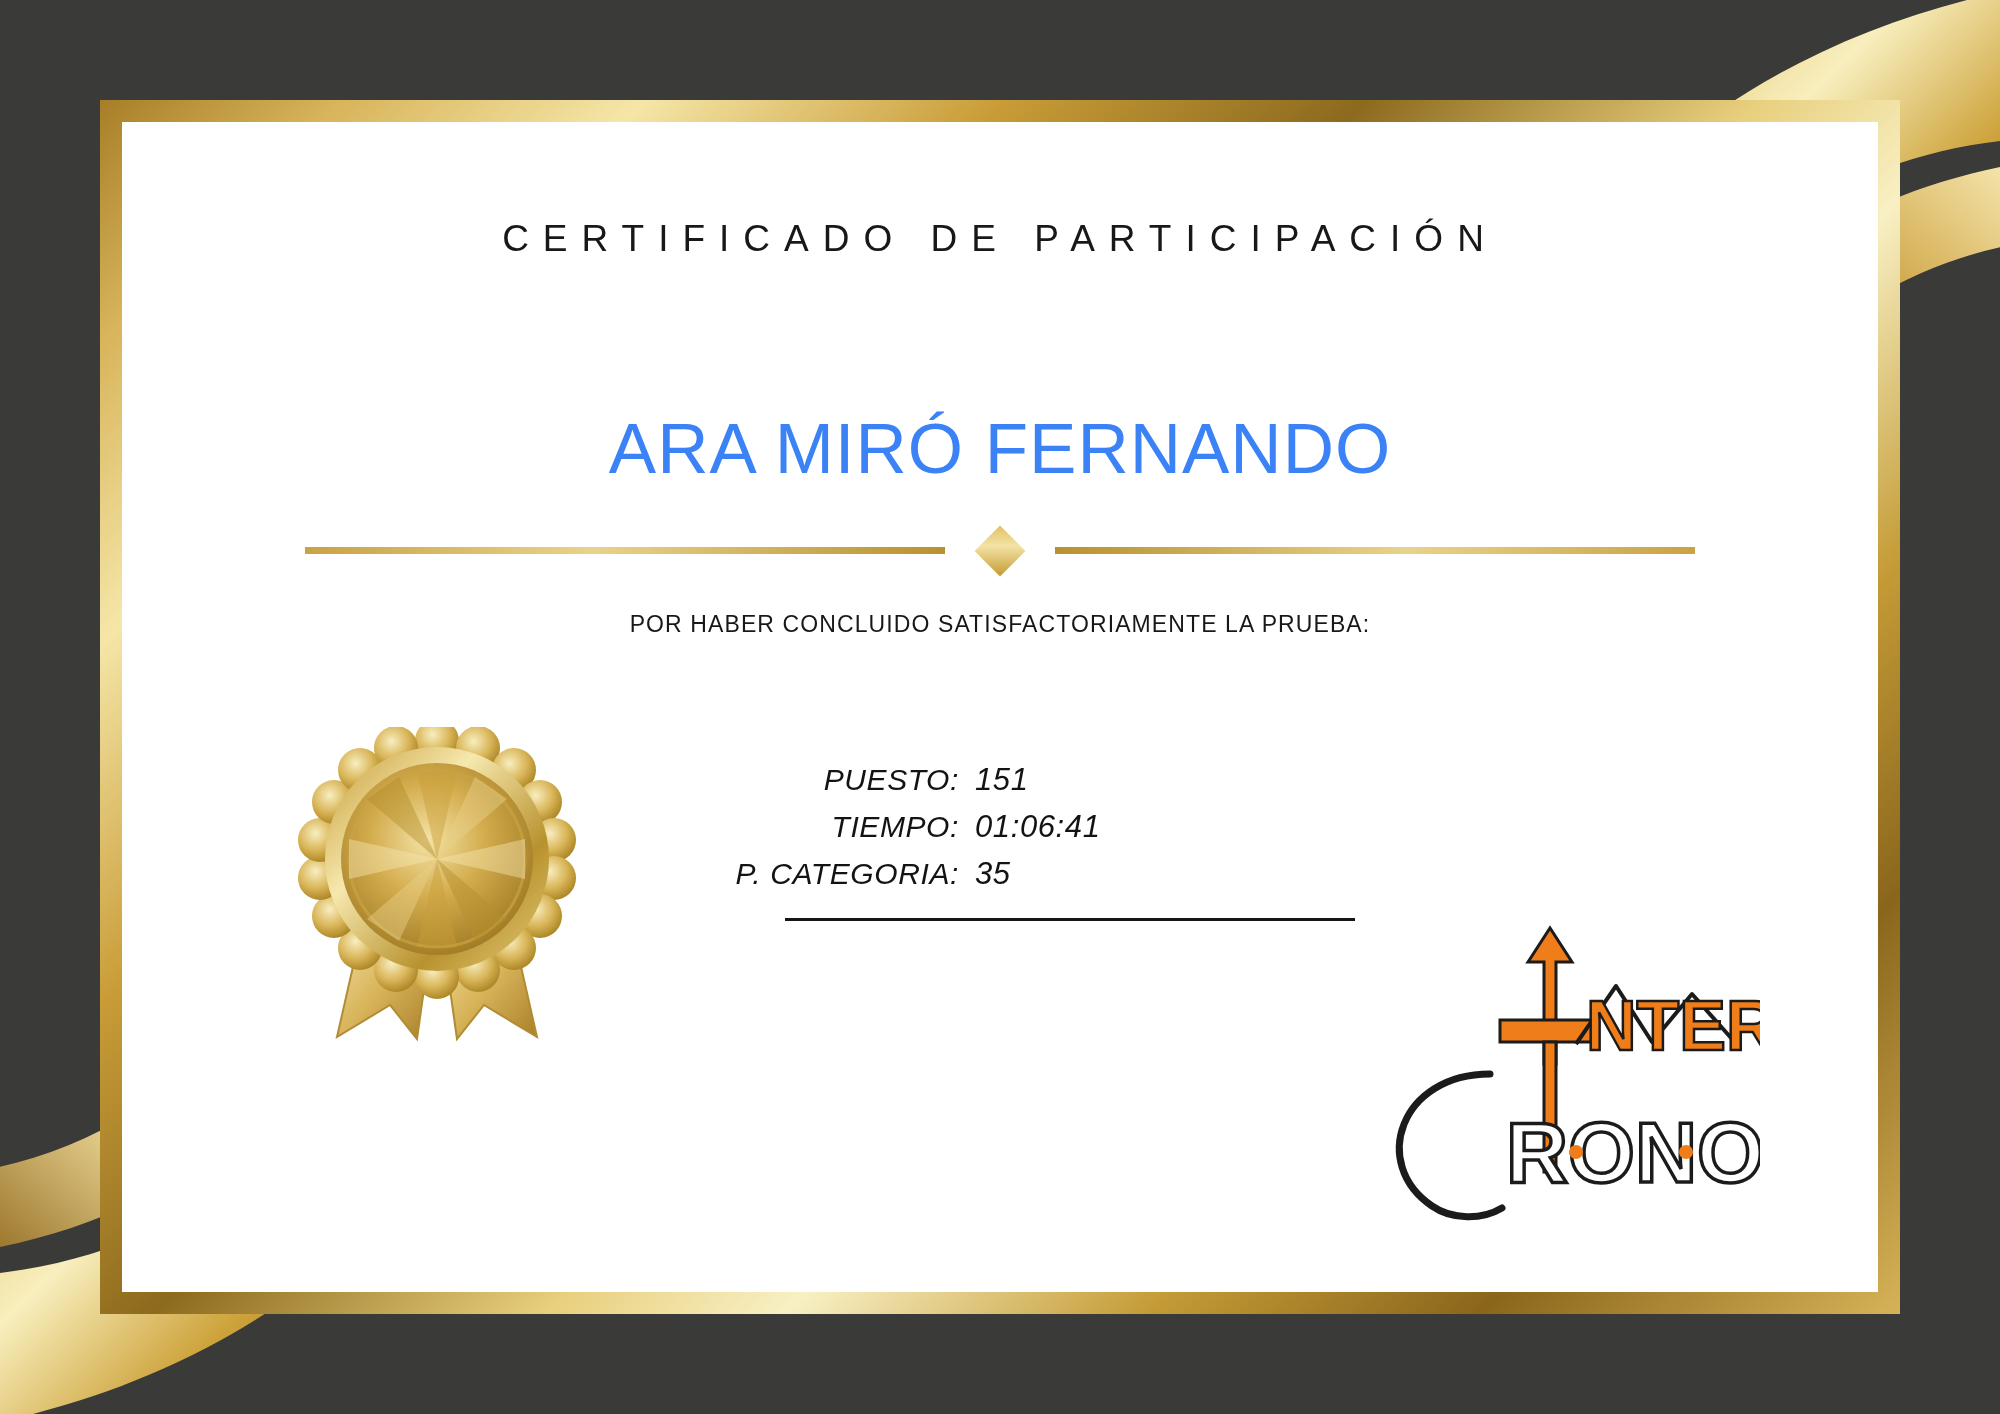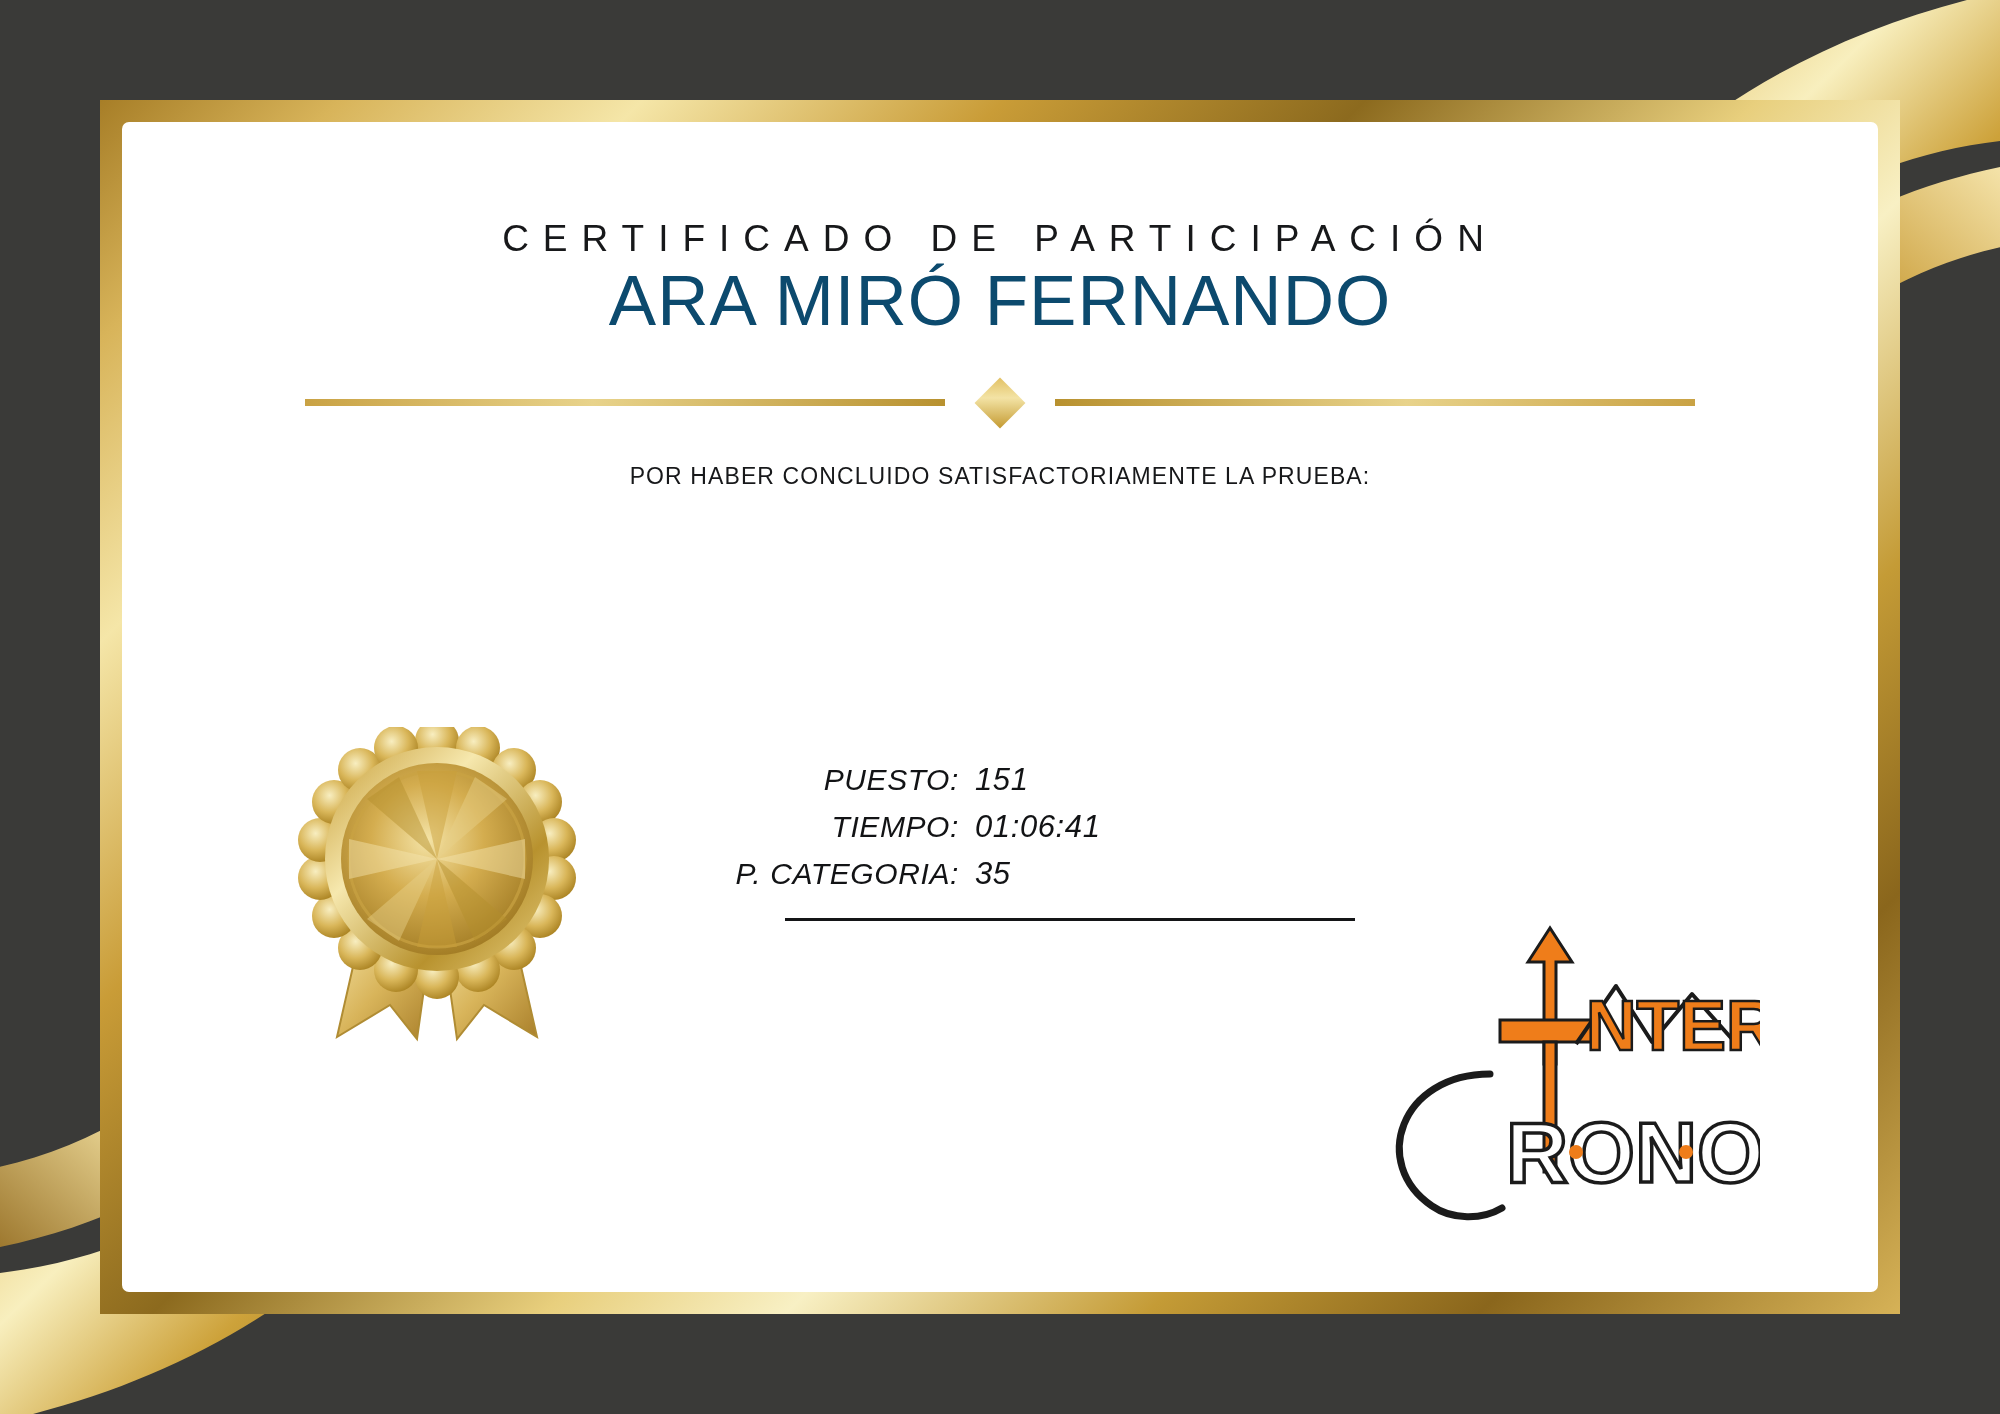--- a/index.html
+++ b/index.html
@@ -40,21 +40,20 @@
         #8c6a1e 42%, #e8cf7d 55%, #f8f0c4 63%, #c49b36 75%,
         #8a661c 86%, #d6b257 100%);
     box-sizing: border-box;
   }
   .frame-inner {
     position: relative;
     width: 100%;
     height: 100%;
     background: #ffffff;
     box-sizing: border-box;
-    border-radius: 7px;
   }
 
   
   .content {
     position: absolute;
     inset: 0;
     padding: 0 60px;
     box-sizing: border-box;
   }
 
@@ -62,22 +61,23 @@
     text-align: center;
     margin-top: 96px;
     font-size: 37px;
     letter-spacing: 14px;
     color: #17181a;
     font-weight: 400;
   }
 
   .recipient {
     text-align: center;
+    margin-top: 148px;
     font-size: 71px;
-    color: #0c4a6e;
+    color: #3b82f6;
     font-weight: 400;
     letter-spacing: 1px;
   }
 
   .divider {
     position: relative;
     margin: 44px auto 0;
     width: 1390px;
     height: 36px;
   }

